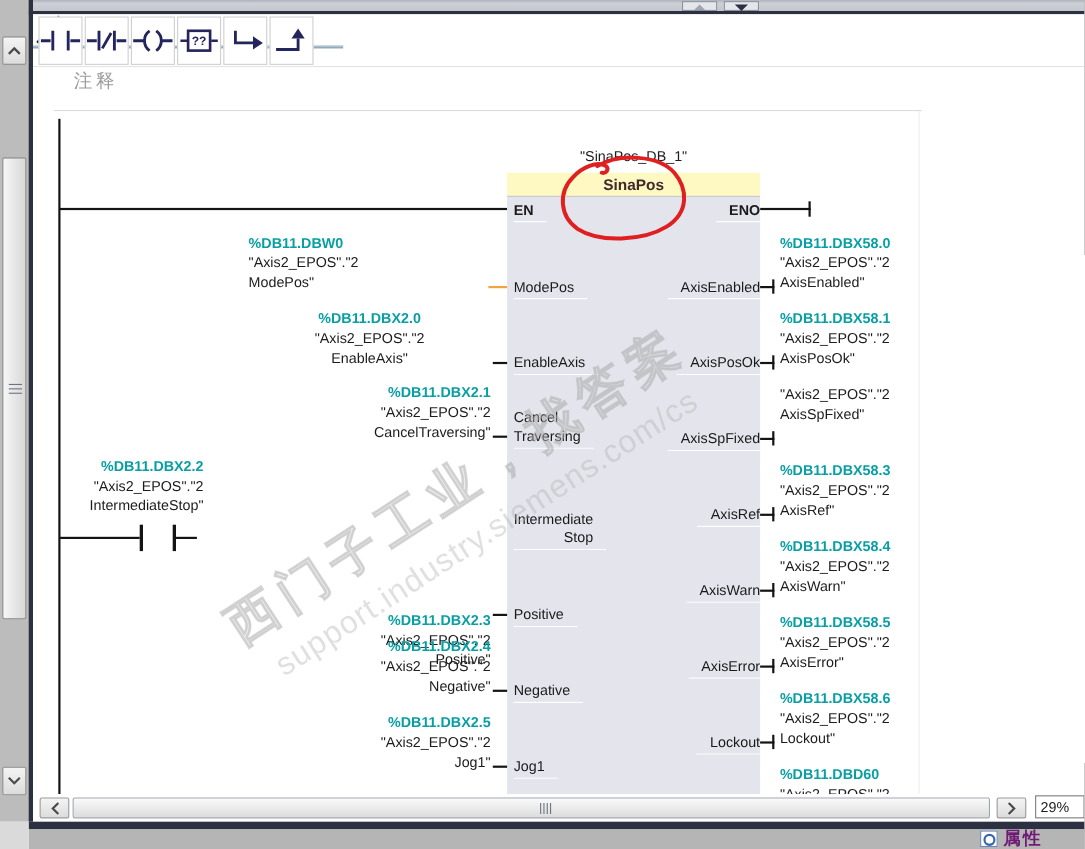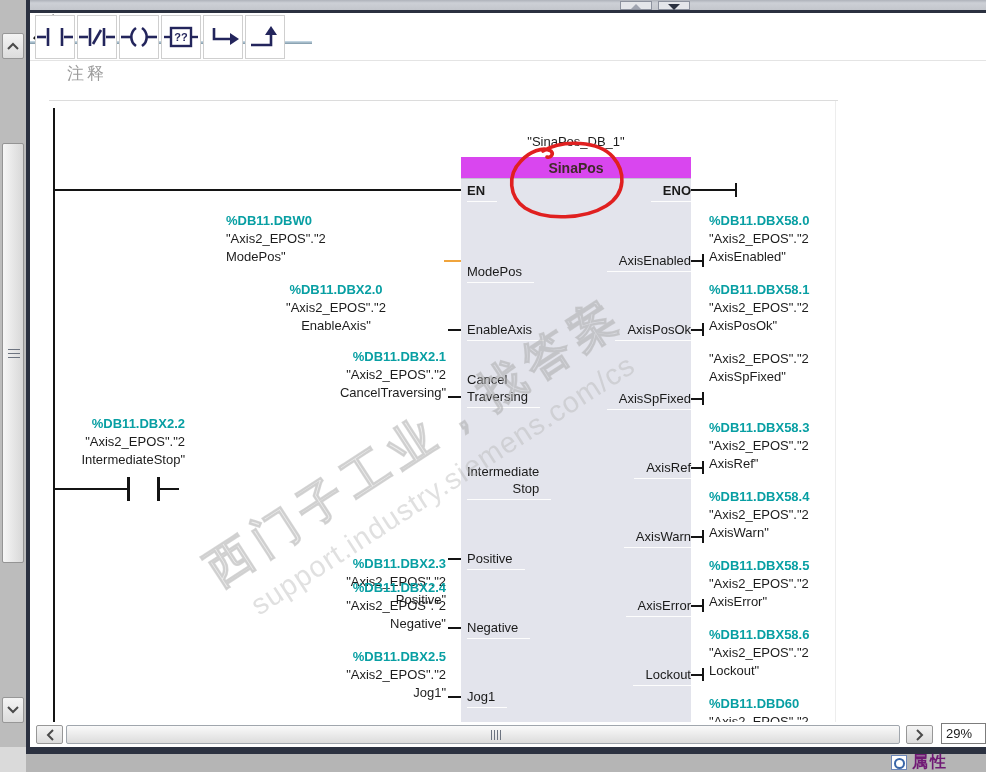--- a/index.html
+++ b/index.html
@@ -38,21 +38,21 @@
   .tb-btn{position:absolute;top:2px;width:40px;height:44px;background:#fff;border:1px solid #cfcfcf;
           display:flex;align-items:center;justify-content:center;}
   #comment{position:absolute;left:37px;top:49px;font-size:17px;color:#9c9c9c;letter-spacing:3px;}
   .sep{position:absolute;background:#dcdcdc;height:1px;}
 
   .rail{position:absolute;background:#141414;}
   .wire{position:absolute;background:#141414;height:2px;}
   .tick{position:absolute;background:#141414;width:2px;}
 
   
-  #blk-header{left:431px;top:144px;width:230px;height:22px;background:#d946ef;border-bottom:1px solid #c2c3cf;
+  #blk-header{left:431px;top:144px;width:230px;height:22px;background:#fef9c3;border-bottom:1px solid #c2c3cf;
      text-align:center;font-size:14px;font-weight:bold;color:#402a2a;line-height:22px;}
   #blk-body{left:431px;top:166px;width:230px;height:543px;background:#e3e4ec;}
   .db-line{position:absolute;left:431px;width:230px;text-align:center;font-size:13px;line-height:17px;}
   .addr{color:#089fa3;font-weight:bold;}
   .op{position:absolute;font-size:13px;line-height:18px;color:#1c1c1c;white-space:pre;}
   .op div{white-space:pre;}
   .pin{position:absolute;font-size:13px;line-height:17px;color:#1a1a1a;
        border-bottom:1px solid rgba(255,255,255,.9);padding-bottom:2px;width:fit-content;}
   .pin.in{padding-right:12px;}
   .pin.out{text-align:right;padding-left:12px;}
@@ -173,21 +173,21 @@
     <div class="wire" style="left:661px;top:176px;width:46px;"></div>
     <div class="tick" style="left:705px;top:170px;height:14px;"></div>
 
     <div class="db-line" style="top:120px;color:#1c1c1c;">"SinaPos_DB_1"</div>
     <div class="abs" id="blk-header">SinaPos</div>
     <div class="abs" id="blk-body"></div>
     <div class="pin in" style="left:437px;top:169px;font-weight:bold;">EN</div>
     <div class="pin out" style="right:295px;top:169px;font-weight:bold;">ENO</div>
 
     <div id="pins">
-        <div class="pin in" style="left: 437px; top: 239px; margin-top: 11px;">ModePos</div>
+        <div class="pin in" style="left: 437px; top: 239px;">ModePos</div>
         <div class="wire" style="left: 414px; top: 247px; width: 17px; background: rgb(240, 164, 60);"></div>
         <div class="op" style="right: 540px; top: 199px; width: 220px; text-align: left;"><div class="addr">%DB11.DBW0</div><div>"Axis2_EPOS"."2</div><div>ModePos"</div></div>
         <div class="pin in" style="left: 437px; top: 308px;">EnableAxis</div>
         <div class="wire" style="left: 418px; top: 316px; width: 13px; background: rgb(20, 20, 20);"></div>
         <div class="op" style="right: 540px; top: 268px; width: 220px; text-align: center;"><div class="addr">%DB11.DBX2.0</div><div>"Axis2_EPOS"."2</div><div>EnableAxis"</div></div>
         <div class="pin in" style="left: 437px; top: 358px;">
           <div>Cancel</div>
           <div>Traversing</div>
         </div>
         <div class="wire" style="left: 418px; top: 383px; width: 13px; background: rgb(20, 20, 20);"></div>

